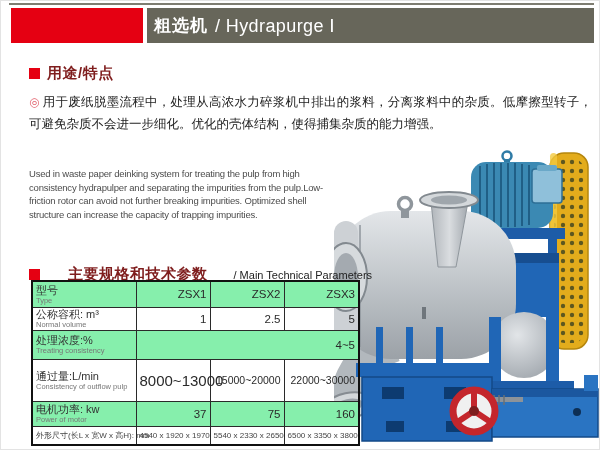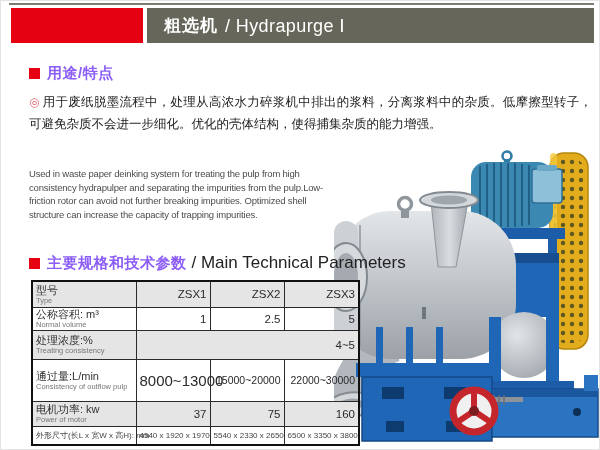--- a/index.html
+++ b/index.html
@@ -5,43 +5,43 @@
   html,body { margin:0; padding:0; background:#fff; }
   .page {
     position:relative; width:600px; height:450px; background:#ffffff;
     font-family:"Liberation Sans","DejaVu Sans",sans-serif;
     overflow:hidden; border:1px solid #e3e3e3; box-sizing:border-box;
   }
   .top-line { position:absolute; left:8px; top:2px; width:585px; height:2px; background:#7e7d71; }
   .brand-block { position:absolute; left:10px; top:7px; width:132px; height:35px; background:#e50012; }
   .title-bar {
     position:absolute; left:146px; top:7px; width:447px; height:35px; background:#67665a;
-    color:#ffffff; display:flex; align-items:center; padding-left:17px; box-sizing:border-box;
+    color:#ffffff; display:flex; align-items:center; padding-left:7px; box-sizing:border-box;
   }
   .title-zh { font-weight:bold; font-size:17px; letter-spacing:1px; }
   .title-en { font-size:18px; margin-left:7px; font-weight:400; letter-spacing:0.4px; }
 
   .sec-head { position:absolute; display:flex; align-items:center; }
   .sq-red { width:11px; height:11px; background:#e50012; margin-right:7px; flex:0 0 auto; }
   .sq-gray { width:9px; height:9px; background:#a2a2a2; margin-right:5px; flex:0 0 auto; }
-  .sec-title-zh { font-weight:bold; font-size:15px; color:#8b5cf6; letter-spacing:0.5px; }
-  .sec-title-en-suffix { font-size:17px; font-weight:normal; color:#222; margin-left:5px; }
+  .sec-title-zh { font-weight:bold; font-size:15px; color:#7f1d1d; letter-spacing:0.5px; }
+  .sec-title-en-suffix { font-size:11px; font-weight:normal; color:#222; margin-left:5px; }
 
   .zh-body { position:absolute; left:28px; top:90px; width:563px; font-size:12.5px; line-height:22px; color:#222; text-align:justify; }
   .bullet { color:#e2636e; margin-right:3px; font-size:12px; }
 
   .en-head { position:absolute; left:28px; top:150px; display:flex; align-items:center; color:#8d8d8d; font-size:11px; }
   .en-body { position:absolute; left:28px; top:166px; width:303px; font-size:9.5px; line-height:13.5px; letter-spacing:-0.2px; color:#4c4c4c; }
 
   table.specs {
     position:absolute; left:30px; top:279px; width:327px;
     border-collapse:collapse; table-layout:fixed; border:2px solid #111;
   }
   .specs td { border:1px solid #2a2a2a; padding:0 3px; vertical-align:middle; box-sizing:border-box; }
-  .shade { background:#e5e5e5; }
+  .shade { background:#86efac; }
   .lz { font-size:11px; color:#333; line-height:12px; white-space:nowrap; }
   .le { font-size:7.5px; color:#777; line-height:9px; white-space:nowrap; }
   .val { text-align:right; font-size:11.5px; color:#2a2a2a; }
   .dims-label { font-size:8px; color:#444; line-height:9px; white-space:nowrap; }
   .dims-val { text-align:center; font-size:8px; color:#444; white-space:nowrap;margin-top:40px; }
 
   .photo { position:absolute; left:333px; top:148px; width:266px; height:298px; }
 </style>
 </head>
 <body>
@@ -182,21 +182,21 @@
         <g stroke="#c4262c" stroke-width="6" stroke-linecap="round">
           <line x1="140" y1="262" x2="140" y2="245"></line>
           <line x1="140" y1="262" x2="125" y2="272"></line>
           <line x1="140" y1="262" x2="155" y2="272"></line>
         </g>
         <circle cx="140" cy="262" r="5" fill="#7e1d1d"></circle>
       </g>
     </svg>
   </div>
 
-  <div class="sec-head" style="left:28px; top:252px;">
+  <div class="sec-head" style="left:28px; top:264px;gap:21px;">
     <span class="sq-red"></span>
     <span class="sec-title-zh">主要规格和技术参数</span>
     <span class="sec-title-en-suffix">/ Main Technical Parameters</span>
   </div>
 
   <table class="specs">
     <colgroup>
         <col style="width:104px">
         <col style="width:74px">
         <col style="width:74px">

